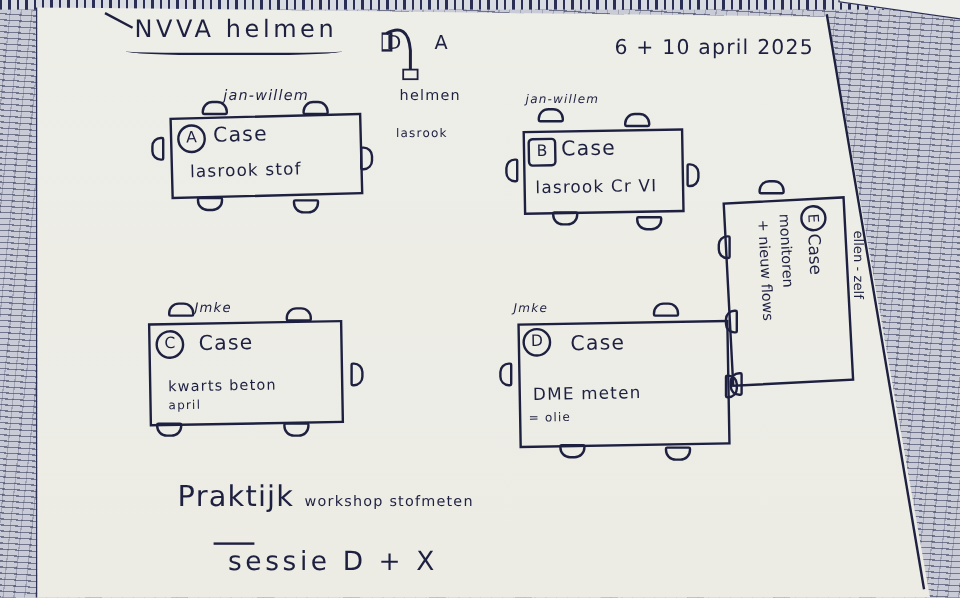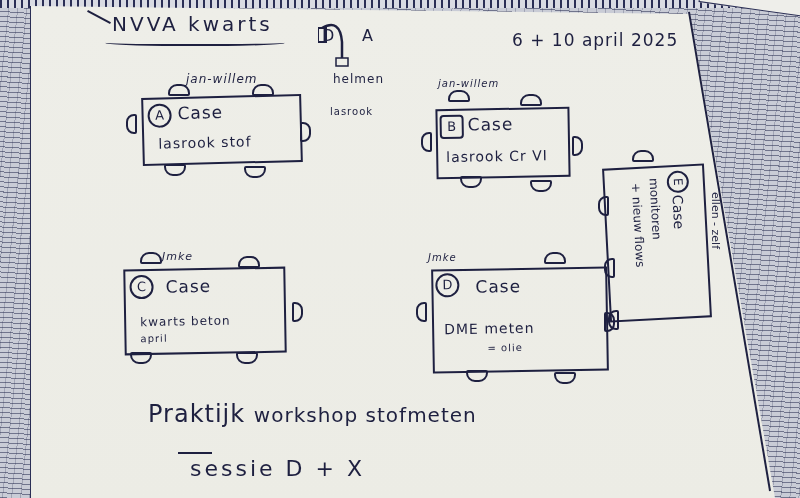--- a/index.html
+++ b/index.html
@@ -81,21 +81,21 @@
 </head>
 <body>
 
 <div class="top-strip"></div>
 <div class="corner-card"></div>
 
 <div class="paper"></div>
 <div class="paper-edge"></div>
 
 <div class="title-tick"></div>
-<div class="hw title">NVVA kwarts</div>
+<div class="hw title">NVVA helmen</div>
 <div class="title-underline"></div>
 <div class="hw date">6 + 10 april 2025</div>
 
 <div class="mic-sketch">
   <svg viewBox="0 0 36 50">
     <path d="M4 6 Q22 -4 24 20 L24 36" fill="none" stroke="#1e2040" stroke-width="2.5"></path>
     <rect x="18" y="36" width="12" height="8" fill="none" stroke="#1e2040" stroke-width="1.5"></rect>
     <rect x="0" y="6" width="8" height="14" fill="none" stroke="#1e2040" stroke-width="2"></rect>
   </svg>
 </div>
@@ -143,36 +143,36 @@
 <div class="chair-hb" style="left:130px;top:352px;"></div>
 <div class="chair-hb" style="left:236px;top:352px;"></div>
 
 <div class="hw host" style="left:428px;top:240px;font-size:10px;">Jmke</div>
 <div class="chair-h" style="left:544px;top:252px;"></div>
 <div class="chair-v" style="left:416px;top:302px;"></div>
 <div class="table" style="left:432px;top:268px;width:172px;height:100px;transform:rotate(-1deg);">
   <div class="letter" style="left:2px;top:2px;">D</div>
   <div class="case" style="left:42px;top:6px;">Case</div>
   <div class="desc" style="left:10px;top:50px;">DME meten</div>
-  <div class="sub" style="left:6px;top:72px;margin-left:47px;">= olie</div>
+  <div class="sub" style="left:6px;top:72px;">= olie</div>
 </div>
 <div class="chair-vr" style="left:604px;top:312px;"></div>
 <div class="chair-hb" style="left:466px;top:370px;"></div>
 <div class="chair-hb" style="left:554px;top:372px;"></div>
 
 <div class="chair-h" style="left:632px;top:150px;"></div>
 <div class="chair-v" style="left:598px;top:196px;"></div>
 <div class="chair-v" style="left:604px;top:258px;"></div>
 <div class="chair-v" style="left:608px;top:310px;"></div>
 <div class="rot-table">
   <div class="letter" style="position:absolute;left:62px;top:4px;width:18px;height:18px;border:2px solid #1e2040;border-radius:50%;font-size:12px;text-align:center;line-height:18px;transform:rotate(90deg);">E</div>
   <div class="rot-text" style="left:80px;top:28px;font-size:14px;">Case</div>
   <div class="rot-text" style="left:56px;top:10px;font-size:12px;">monitoren</div>
   <div class="rot-text" style="left:38px;top:14px;font-size:12px;">+ nieuw flows</div>
 </div>
 <div class="rot-text" style="left:722px;top:192px;font-size:11px;color:#1e2040;">ellen - zelf</div>
 
 <div class="hw footer-title">
   <span class="underline-word">Praktijk</span>
-  <span style="font-size:20px;letter-spacing:1px;">workshop stofmeten</span>
+  <span style="font-size:12px;letter-spacing:1px;">workshop stofmeten</span>
 </div>
 <div class="footer-underline"></div>
 <div class="hw footer-sub">sessie D + X</div>
 
 </body></html>

